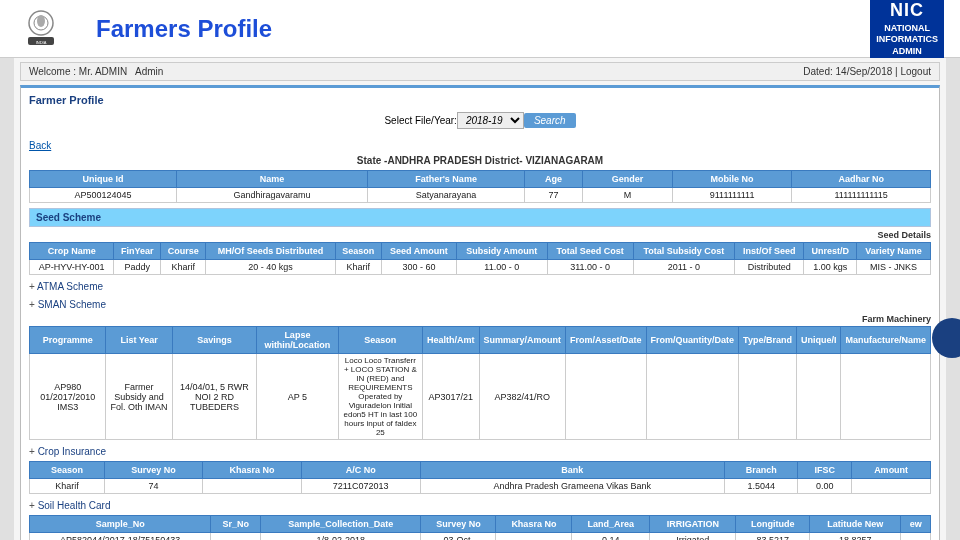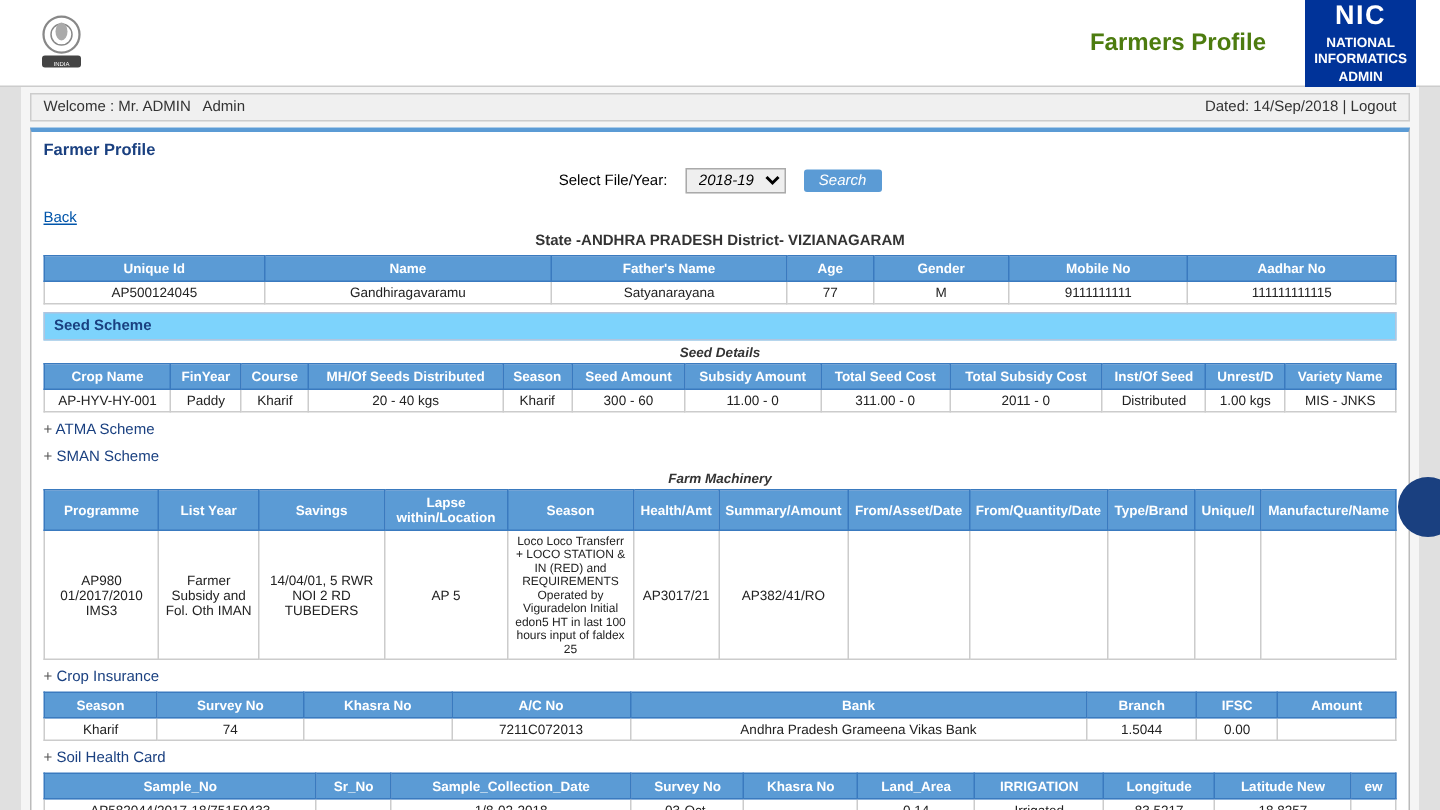--- a/index.html
+++ b/index.html
@@ -22,25 +22,25 @@
       border-bottom: 1px solid #ccc;
       height: 58px;
     }
     .header-logo-left {
       width: 80px;
       height: 44px;
       display: flex;
       align-items: center;
     }
     .header-title {
-      font-size: 16px;
-      font-weight: bold;
-      color: #4d7c0f;
+      font-size: 24px;
+      font-weight: bold;
+      color: #1d4ed8;
       flex: 1;
-      text-align: right;
+      text-align: left;
     }
     .header-logo-right {
       width: 100px;
       height: 44px;
       display: flex;
       align-items: center;
       justify-content: flex-end;
     }
     .nic-logo {
       background: #003399;
@@ -111,21 +111,21 @@
       font-weight: bold;
       color: #1a4080;
       margin-bottom: 6px;
     }
 
     
     .select-row {
       display: flex;
       align-items: center;
       justify-content: center;
-      gap: 12px;
+      gap: 0;
       margin-bottom: 6px;
       font-size: 10px;
     }
     .select-row select {
       font-size: 10px;
       padding: 1px 4px;
       border: 1px solid #aaa;
       font-style: italic;
     }
     .select-row button {
@@ -202,24 +202,23 @@
       margin: 3px 0 2px 0;
     }
     .collapsible-section::before {
       content: '+ ';
       color: #555;
     }
 
     .sub-table-label {
       font-size: 9px;
       font-weight: bold;
-      text-align: center;
+      text-align: right;
       color: #333;
       margin-bottom: 2px;
-      font-style: italic;
     }
   </style>
 </head>
 <body>
 
 <div class="header">
   <div class="header-logo-left">
 
     <svg width="50" height="44" viewBox="0 0 50 44">
       <circle cx="25" cy="16" r="12" fill="none" stroke="#888" stroke-width="1.5"></circle>

